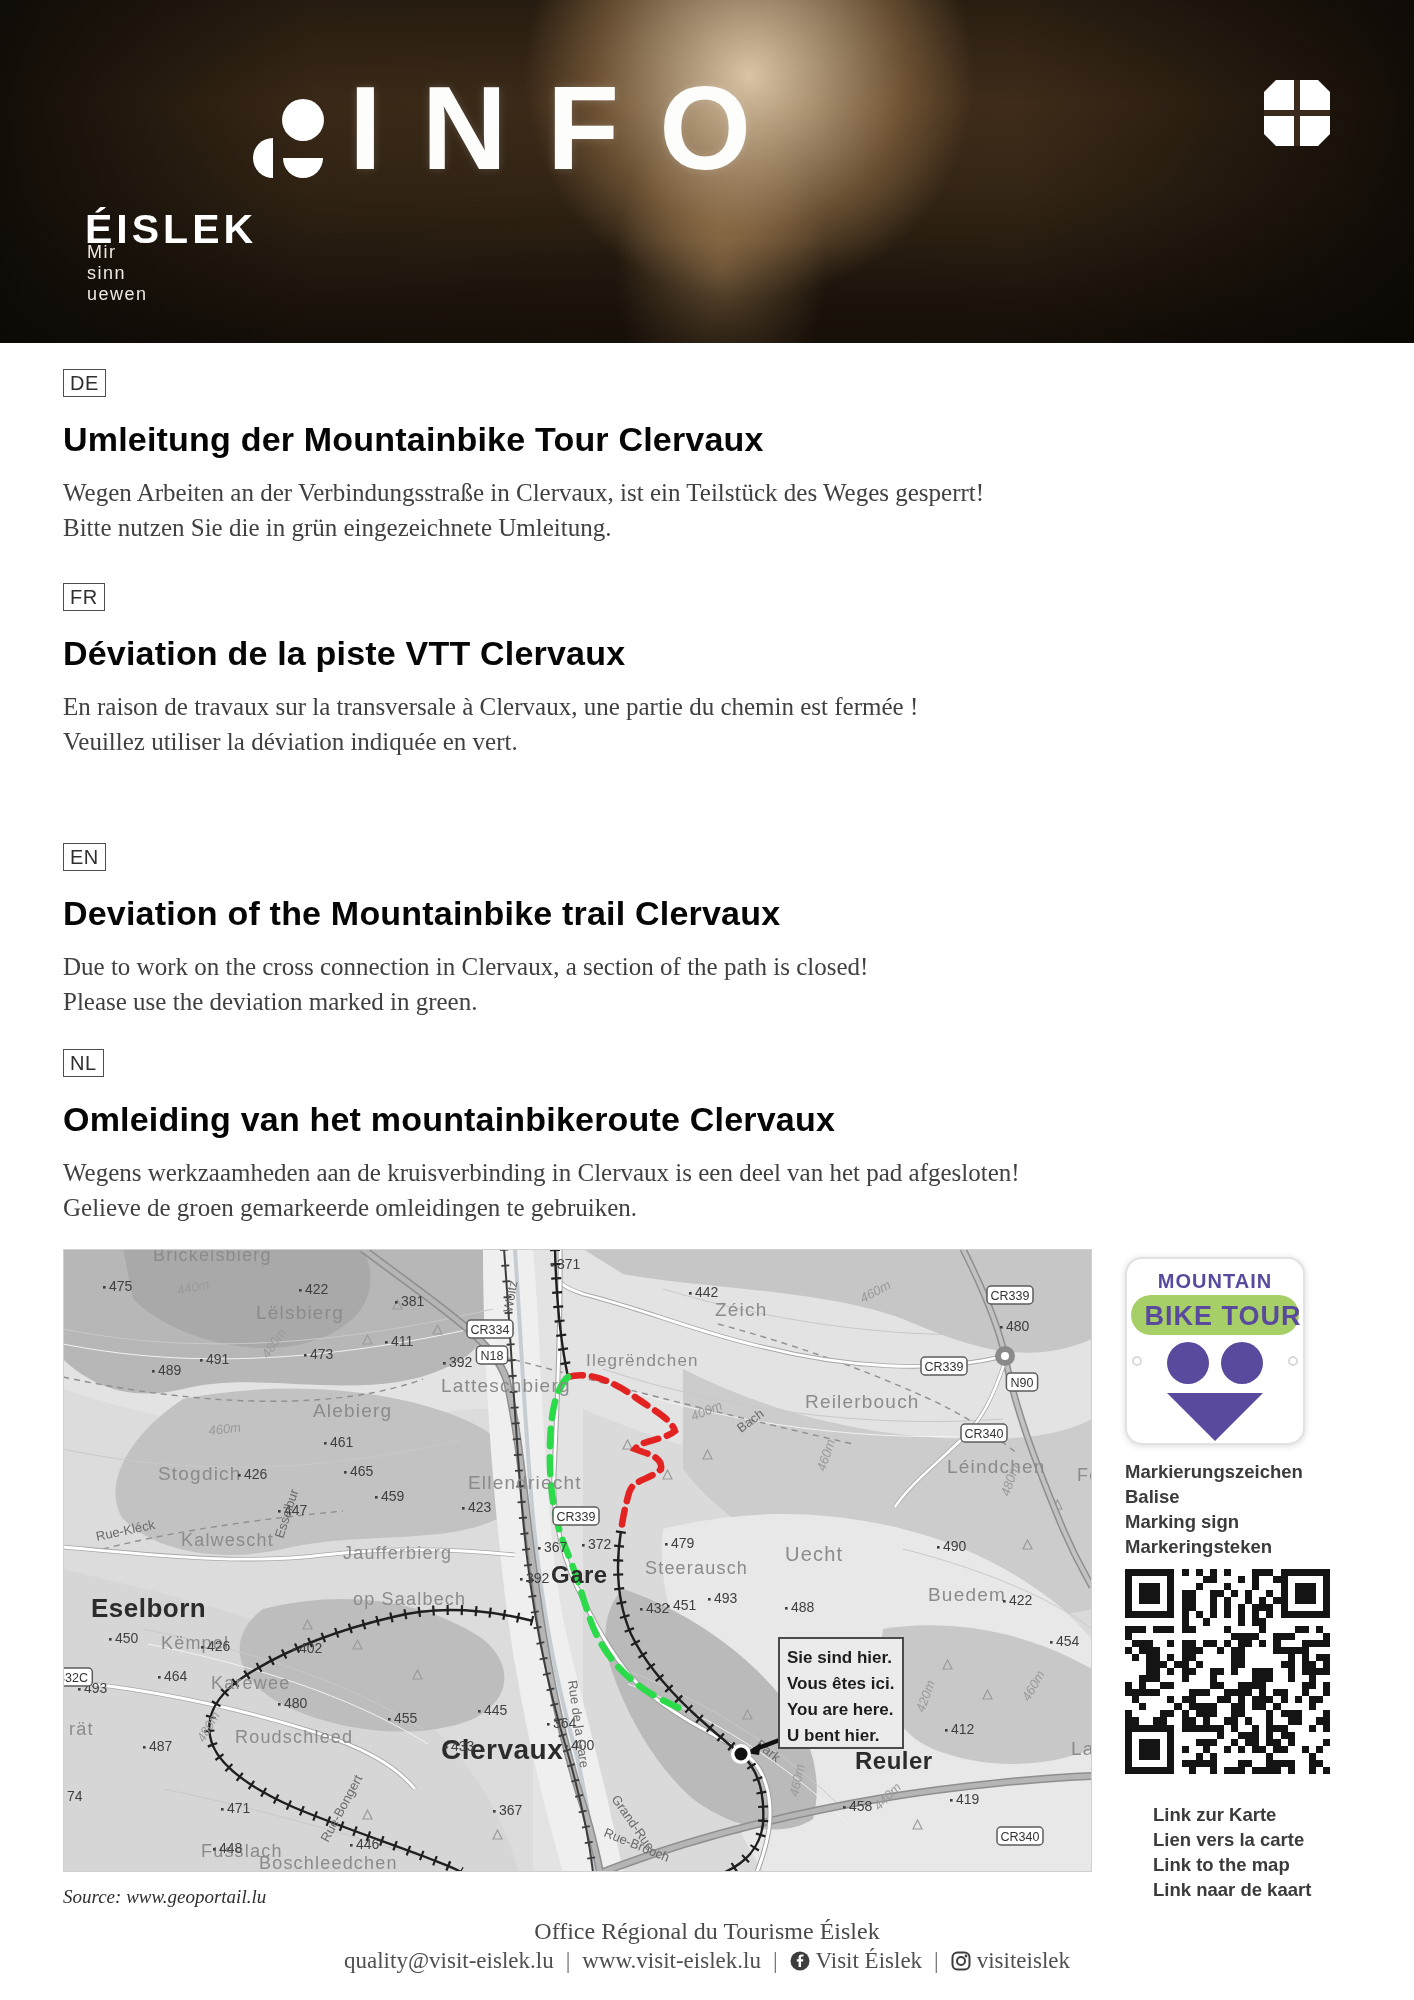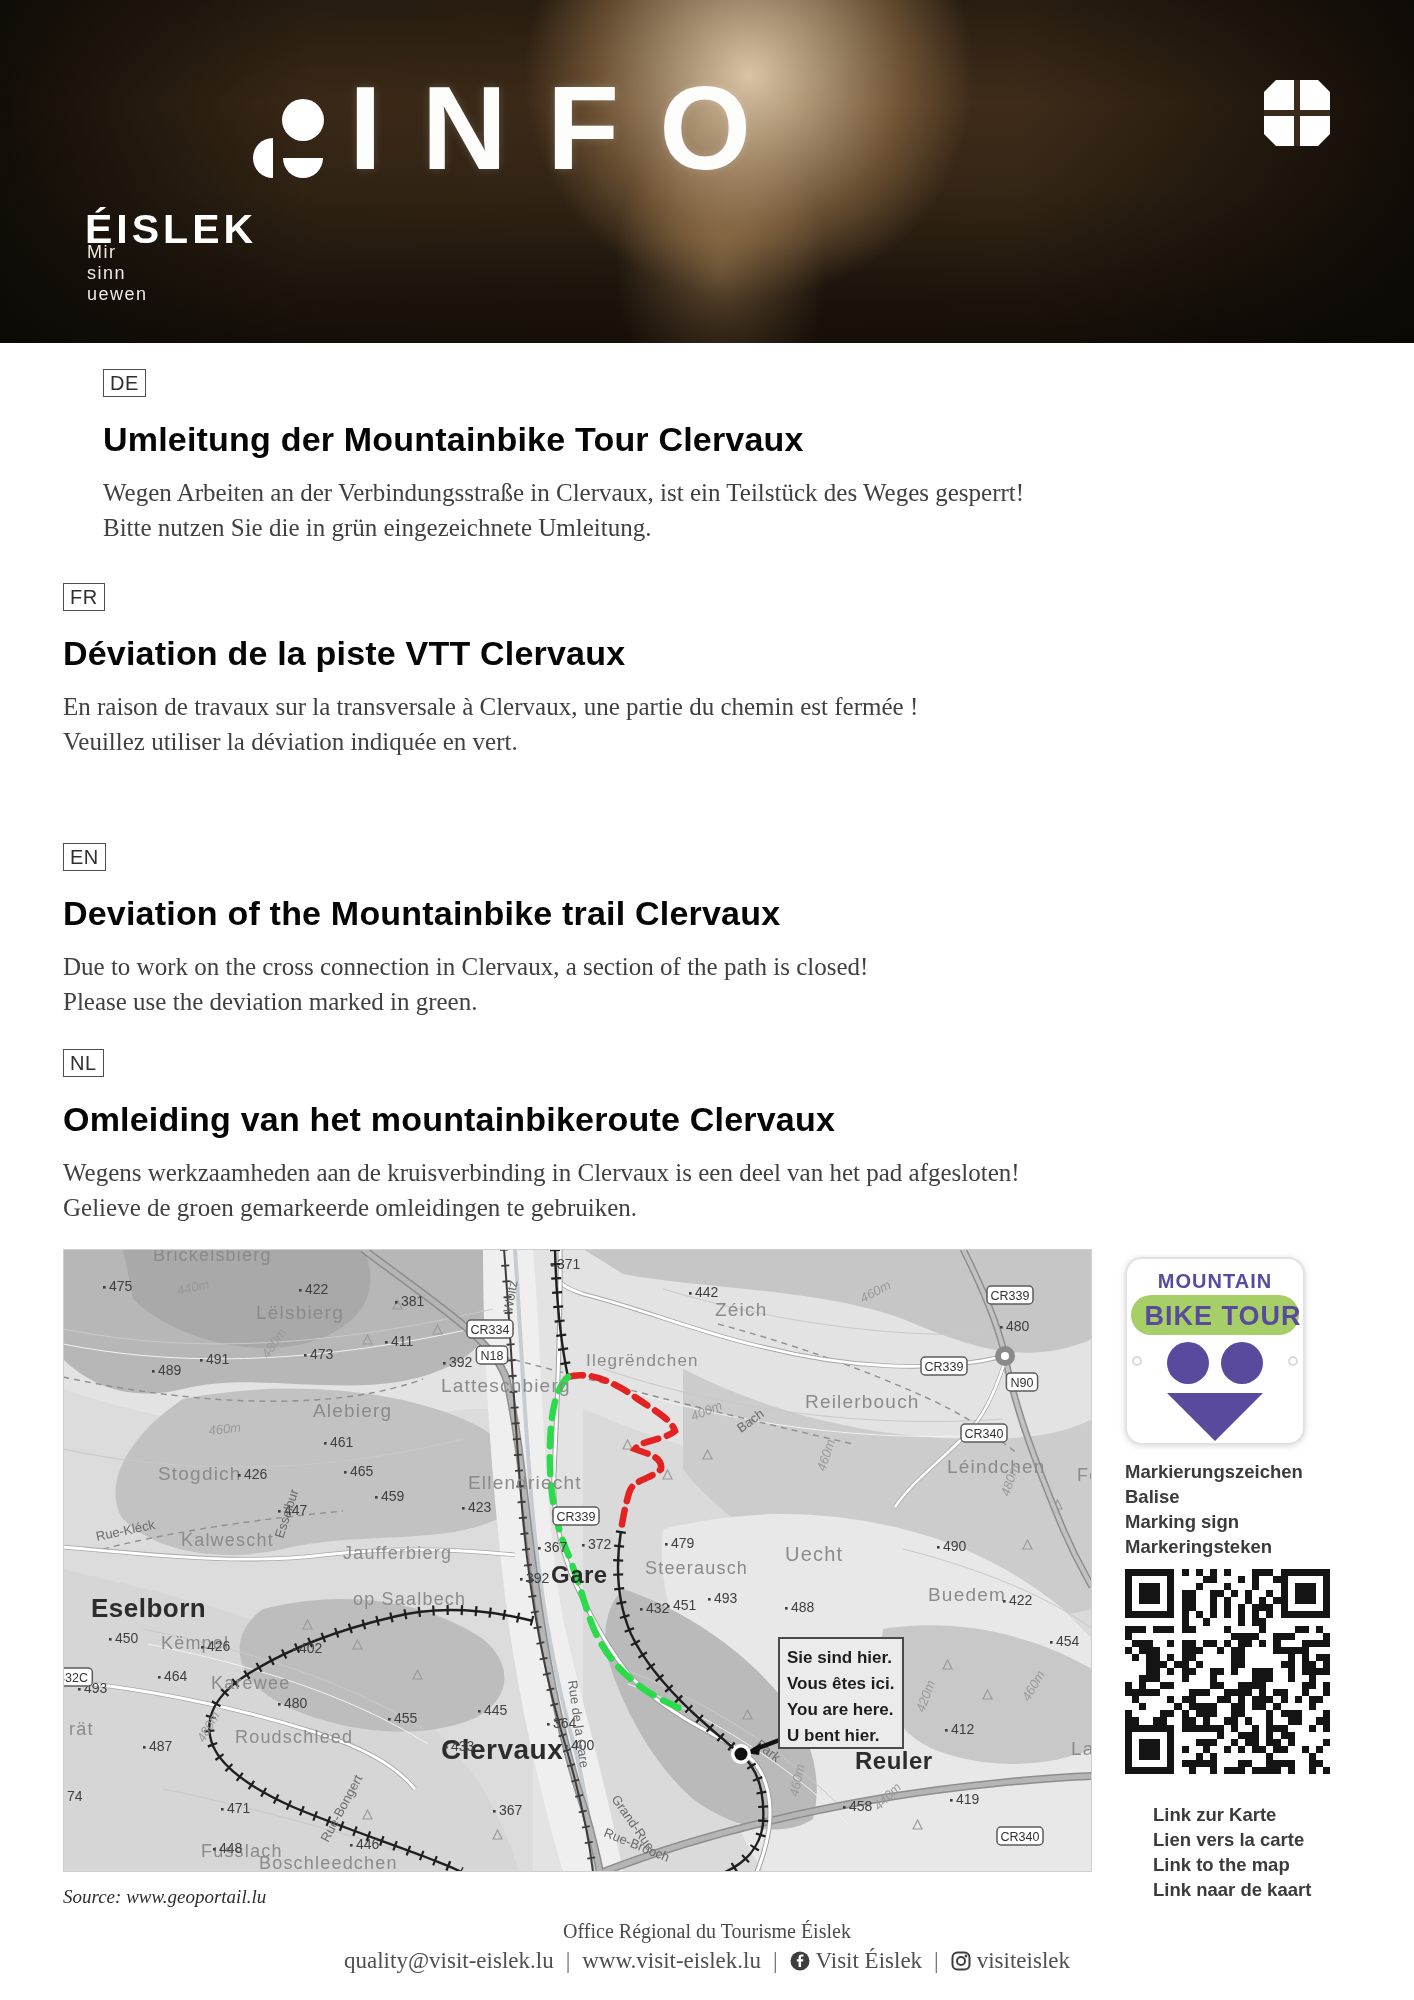--- a/index.html
+++ b/index.html
@@ -18,21 +18,21 @@
   .brand-mark{position:absolute;left:122px;top:0px;}
   .brand-name{position:absolute;left:0;top:108px;font-size:41px;font-weight:700;letter-spacing:4px;color:#fff;}
   .brand-tagline{position:absolute;left:2px;top:144px;font-size:18px;font-weight:300;letter-spacing:1.5px;color:#efe9e2;}
   .hero-title{position:absolute;left:550px;top:60px;transform:translateX(-50%);z-index:3;
       color:#fdfdfc;font-size:118px;font-weight:700;letter-spacing:40px;padding-left:40px;
       text-shadow:0 0 10px rgba(255,255,255,.18);}
   .xmark{position:absolute;right:84px;top:80px;z-index:3;}
   
   main{padding:0 60px 0 63px;}
   .lang-sec{position:relative;}
-  .m-de{margin-top:26px;margin-left:40px;}.m-fr{margin-top:38px;}.m-en{margin-top:84px;}.m-nl{margin-top:30px;}
+  .m-de{margin-top:26px;}.m-fr{margin-top:38px;}.m-en{margin-top:84px;}.m-nl{margin-top:30px;}
   .badge-row{height:30px;}
   .lang-badge{display:inline-block;border:1.5px solid #4f4f4f;color:#2f2f2f;background:#fff;
       font-size:20px;line-height:24px;padding:1px 6px;letter-spacing:.5px;}
   .lang-sec h2{margin:20px 0 0 0;font-size:34px;line-height:40px;font-weight:700;color:#060606;
       letter-spacing:.2px;}
   .body-line{font-family:Liberation Serif, serif;font-size:25px;line-height:35px;color:#404040;}
   .body-line.first{margin-top:16px;}
   
   .map-row{display:flex;align-items:flex-start;margin:24px 0 0 63px;}
   .map-col{width:1029px;}
@@ -55,21 +55,21 @@
       font-size:19px;color:#2e2e2e;}
   
   aside{width:222px;margin-left:33px;padding-top:8px;}
   .mtb-badge{display:block;filter:drop-shadow(0 1px 3px rgba(0,0,0,.15));}
   .mark-labels{margin-top:14px;}
   .mark-labels div,.link-labels div{font-size:18.5px;line-height:25px;font-weight:700;color:#3b3b3b;}
   .qr-wrap{margin-top:10px;}
   .link-labels{margin-top:24px;margin-left:28px;}
   
   footer{margin-top:8px;text-align:center;font-family:"Liberation Serif",serif;color:#4a4a4a;}
-  .footer-org{font-size:20px;line-height:30px;}
+  .footer-org{font-size:24px;line-height:30px;}
   .footer-contact{font-size:23px;line-height:30px;color:#4f4f4f;}
   .footer-contact .sep{padding:0 12px;color:#6a6a6a;}
   .f-icon{vertical-align:-3px;margin-right:6px;}
 </style>
 </head>
 <body>
 
 <div class="page">
 
   <header class="hero">

